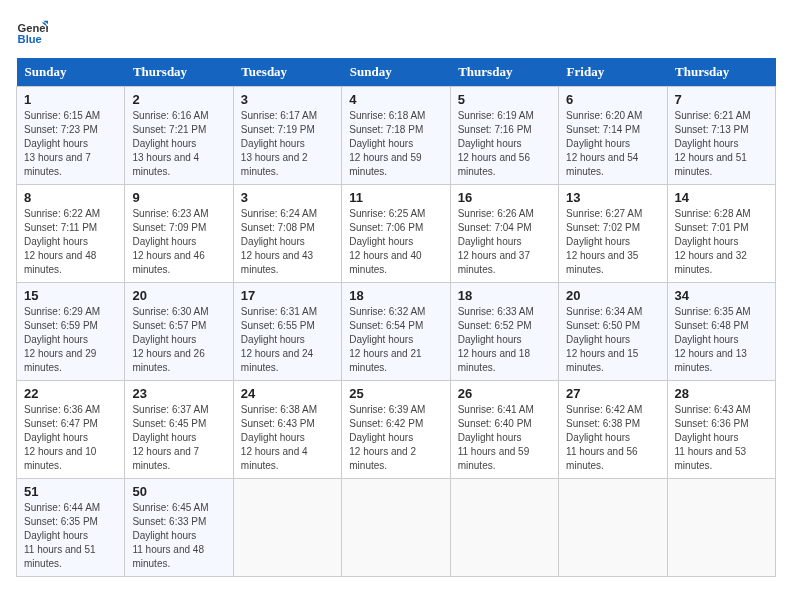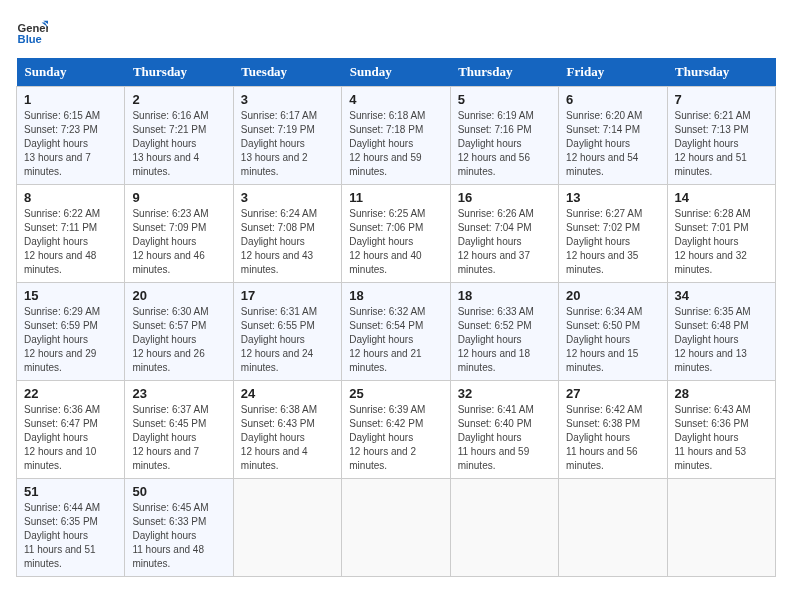--- a/index.html
+++ b/index.html
@@ -342,21 +342,21 @@
         <td>
         <span class="day-num">25</span>
         <div class="day-detail">
           <span>Sunrise:</span> 6:39 AM<br>
           <span>Sunset:</span> 6:42 PM<br>
           <span>Daylight hours</span><br>
           12 hours and 2 minutes.
         </div>
       </td>
         <td>
-        <span class="day-num">32</span>
+        <span class="day-num">26</span>
         <div class="day-detail">
           <span>Sunrise:</span> 6:41 AM<br>
           <span>Sunset:</span> 6:40 PM<br>
           <span>Daylight hours</span><br>
           11 hours and 59 minutes.
         </div>
       </td>
         <td>
         <span class="day-num">27</span>
         <div class="day-detail">

